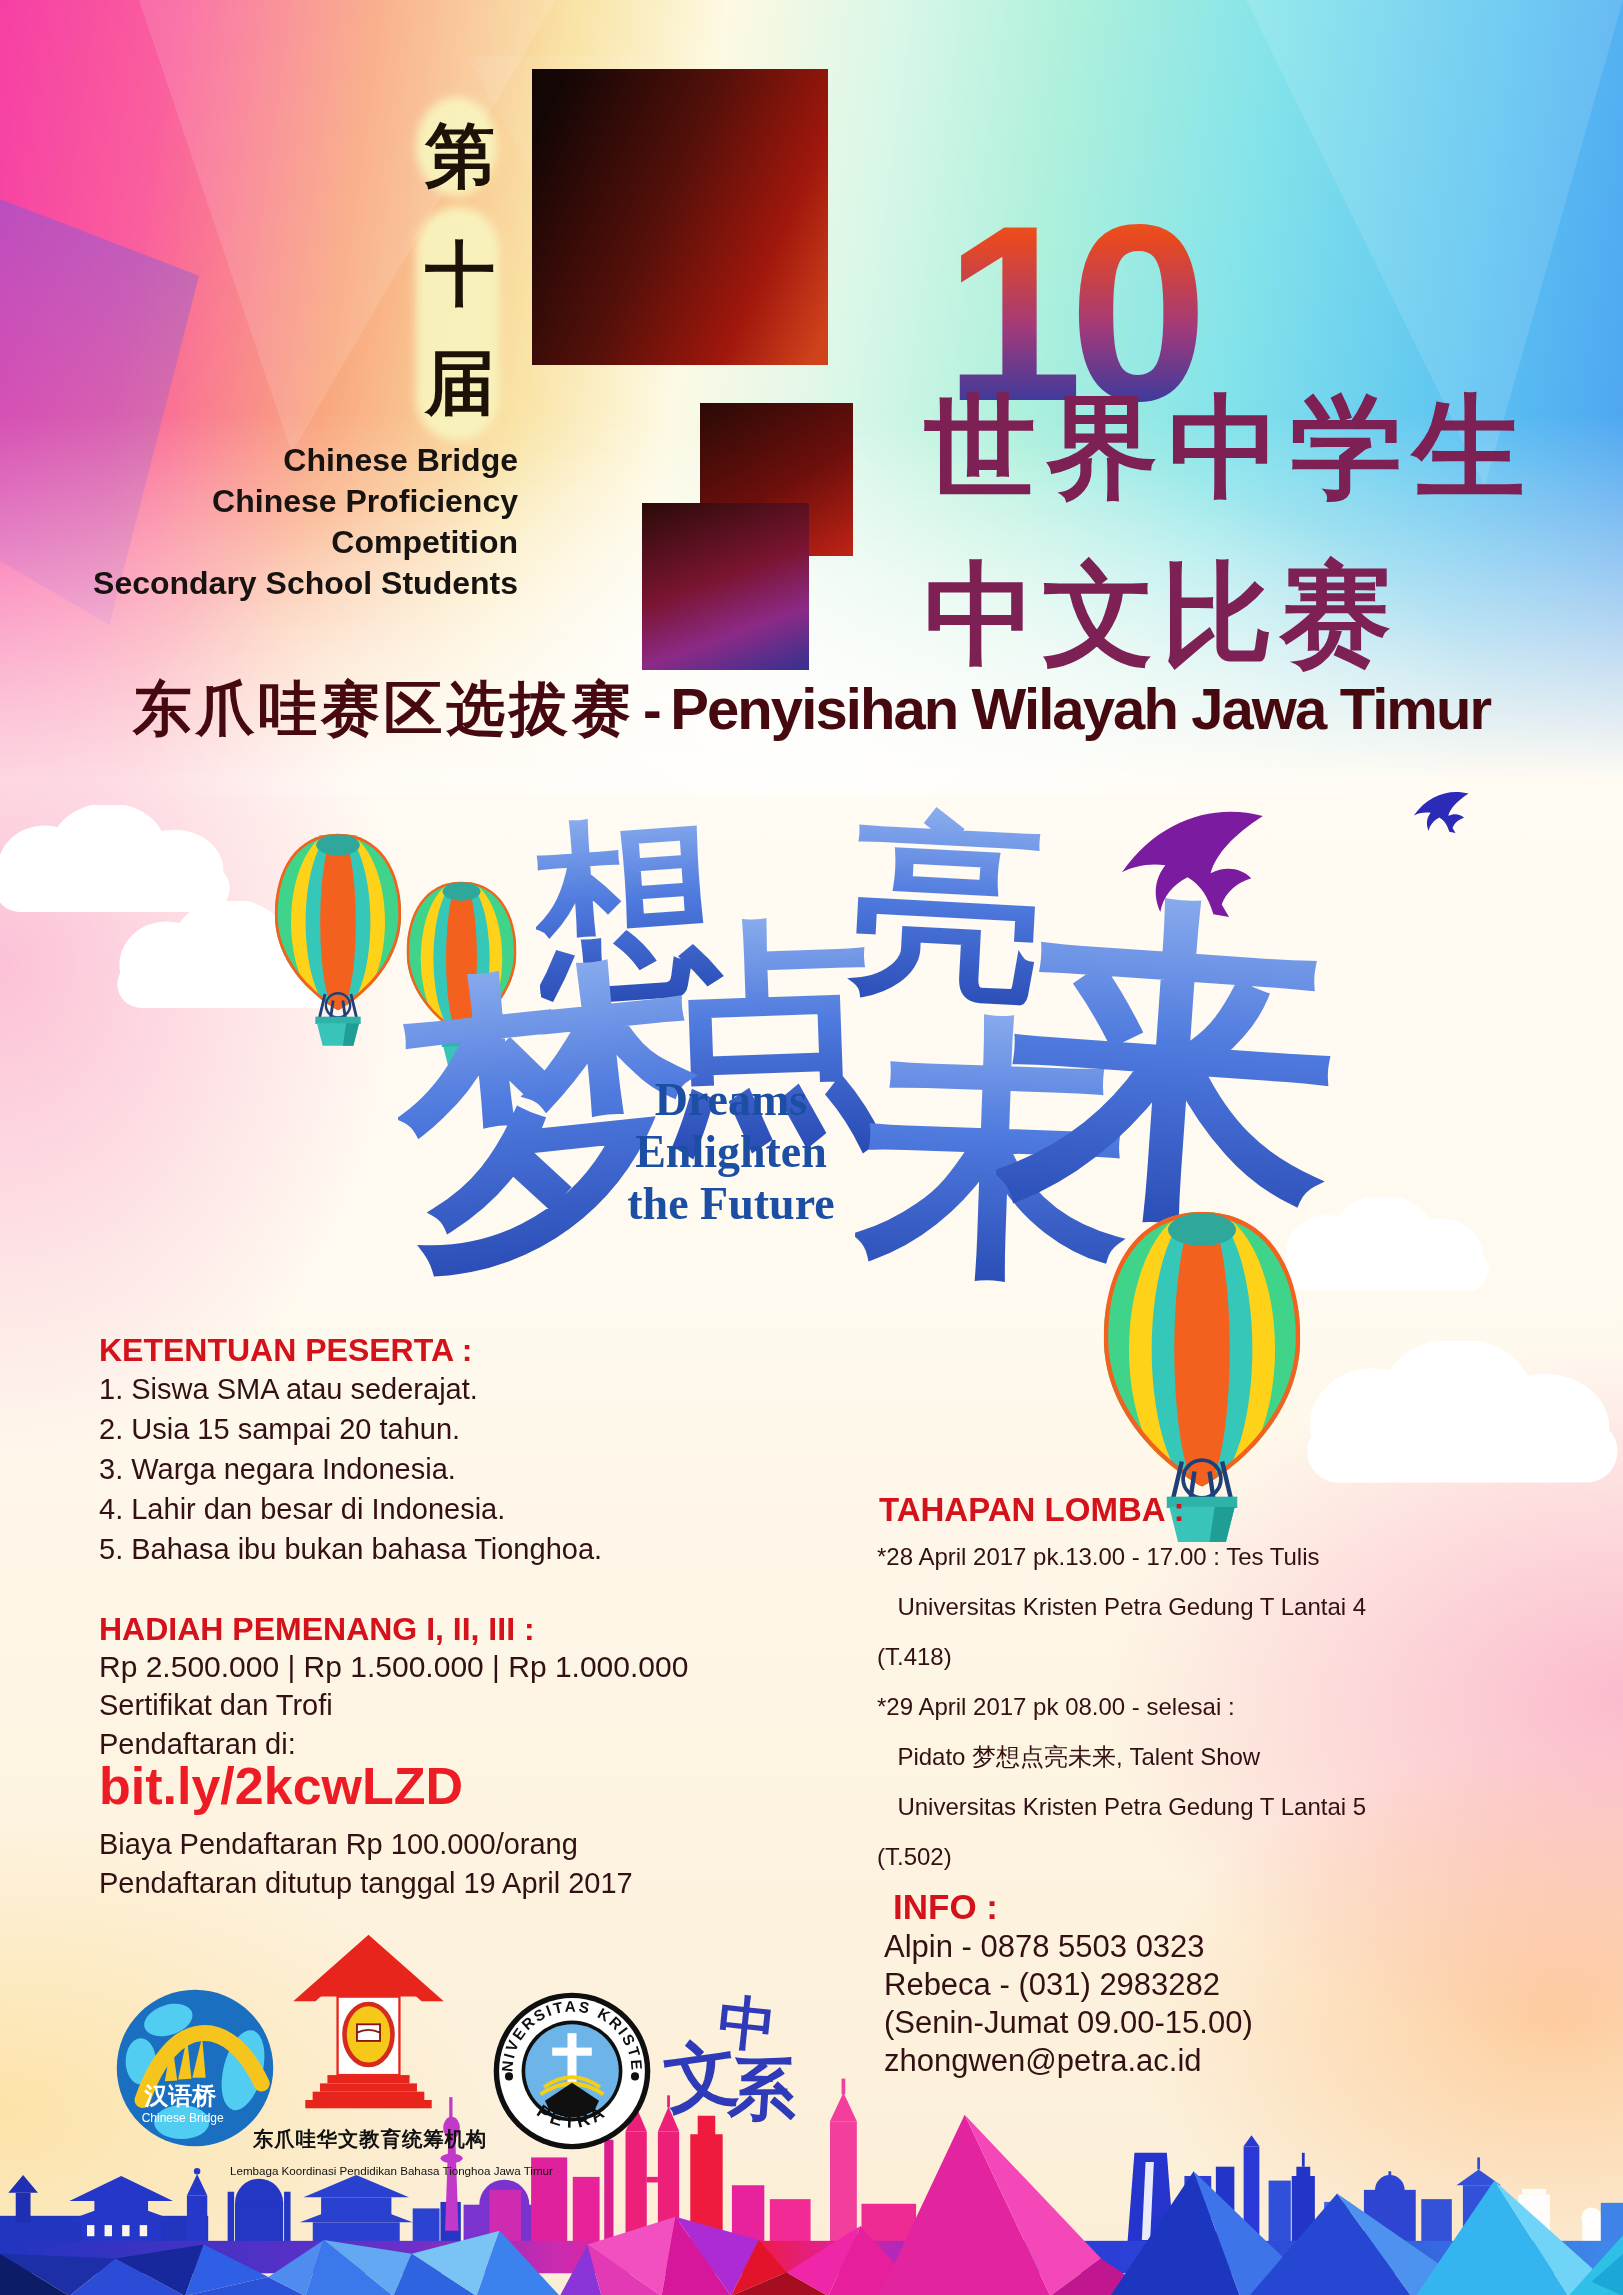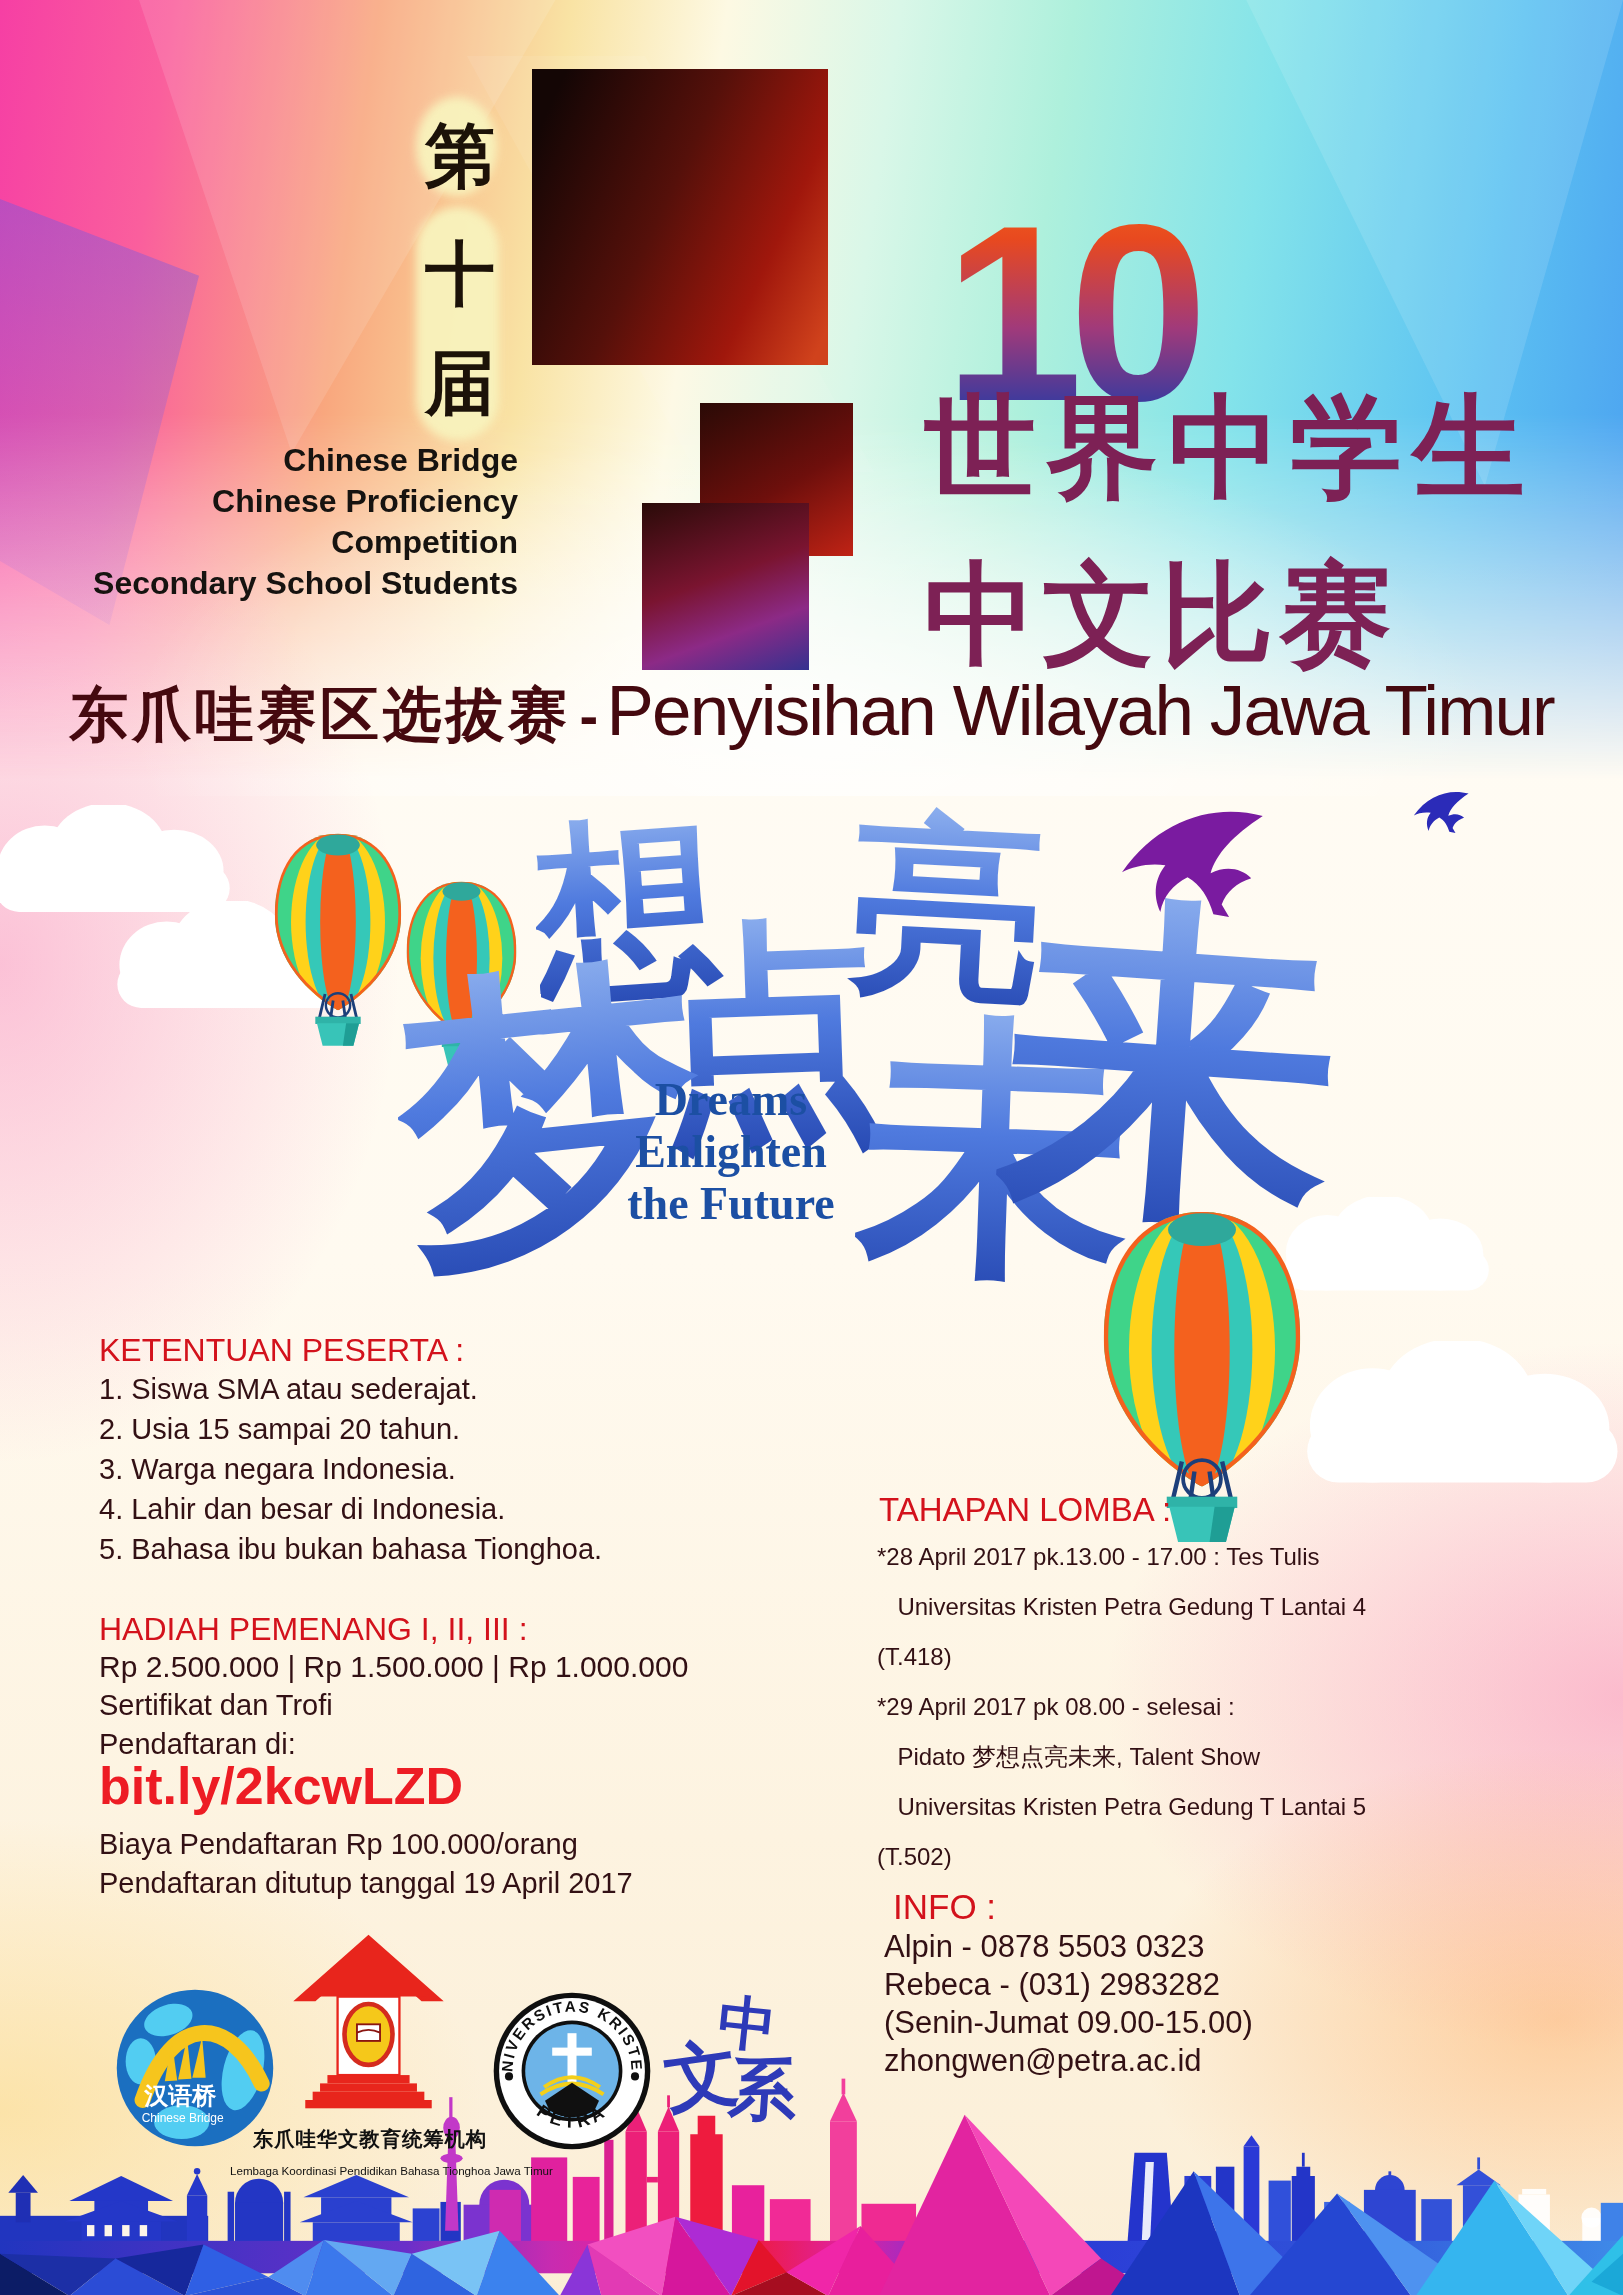--- a/index.html
+++ b/index.html
@@ -19,21 +19,21 @@
     mask-image:linear-gradient(180deg,#000 52%,transparent 98%);}
   .topwhite{left:0;top:0;width:1623px;height:796px;
     background:radial-gradient(ellipse 60% 55% at 50% 92%, rgba(255,255,255,.85), transparent 70%);}
   .purplewedge{left:0;top:199px;width:199px;height:426px;
     background:linear-gradient(180deg,rgba(118,88,224,.45),rgba(160,120,235,.12));
     clip-path:polygon(0 0,100% 18%,55% 100%,0 85%);}
   .facet{background:rgba(255,255,255,.12);}
   .f1{left:139px;top:0;width:694px;height:453px;clip-path:polygon(0 0,60% 0,22% 100%);}
   .f2{left:995px;top:0;width:628px;height:486px;clip-path:polygon(100% 0,40% 0,78% 100%);}
   .f3{left:416px;top:56px;width:509px;height:416px;clip-path:polygon(10% 0,45% 0,90% 100%,55% 100%);background:rgba(255,255,255,.08);}
-  .red-head{color:#d3121c;font-weight:normal;}
+  .red-head{color:#d3121c;font-weight:bold;}
   .ylwoval{background:#f8f3bd;border-radius:50%;filter:blur(4.6px);opacity:.95;}
   .cjk{font-weight:bold;}
   .gradtext{-webkit-background-clip:text;background-clip:text;color:transparent;}
   .brand-han{background:linear-gradient(115deg,#140605 8%,#55100a 45%,#a0170c 75%,#d0421c 96%);}
   .brand-yu{background:linear-gradient(150deg,#2a0a06 0%,#6e0f0c 55%,#c02315 100%);}
   .brand-qiao{background:linear-gradient(160deg,#2a0b08 0%,#7a1430 45%,#8c2a86 72%,#35318f 100%);}
   .grad10{background:linear-gradient(180deg,#f4701c 0%,#e8491f 24%,#a13a7a 55%,#3a3a9e 82%,#1f2f8e 100%);
     -webkit-background-clip:text;background-clip:text;color:transparent;font-weight:bold;}
   .cn-maroon{color:#7d2155;font-weight:bold;}
   .mchar{background:linear-gradient(180deg,#9dbdf2 0%,#4f7ade 45%,#1d3da8 100%);
@@ -106,21 +106,21 @@
 
   <div class="abs grad10 nowrap" style="left:944px;top:170px;">
     <span style="font-size:250px;letter-spacing:-14px;">10</span><span style="font-size:118px;position:relative;top:-118px;left:8.3px;">th</span>
   </div>
   <div class="abs cjk cn-maroon nowrap" style="left:924px;top:373px;font-size:112px;letter-spacing:10.2px;">世界中学生</div>
   <div class="abs cjk cn-maroon nowrap" style="left:924px;top:540px;font-size:112px;letter-spacing:6.5px;">中文比赛</div>
 
   <div class="abs nowrap" style="left:0;top:670px;width:1623px;text-align:center;color:#45090f;">
     <span class="cjk" style="font-size:59px;letter-spacing:3.7px;">东爪哇赛区选拔赛</span>
     <span style="font-size:56px;font-weight:bold;padding:0 6.5px;">-</span>
-    <span style="font-size:71px;font-weight:normal;letter-spacing:-1.9px;">Penyisihan Wilayah Jawa Timur</span>
+    <span style="font-size:58px;font-weight:bold;letter-spacing:-1.9px;">Penyisihan Wilayah Jawa Timur</span>
   </div>
 
   <svg class="abs" style="left:-18.5px;top:805px;" width="259" height="111" viewBox="0 0 250 108">
       <use href="#cloud"></use>
     </svg>
   <svg class="abs" style="left:104px;top:901px;" width="259" height="111" viewBox="0 0 250 108">
       <use href="#cloud"></use>
     </svg>
   <svg class="abs" style="left:257px;top:827px;" width="162" height="219" viewBox="0 0 200 270">
       <use href="#balloon"></use>

